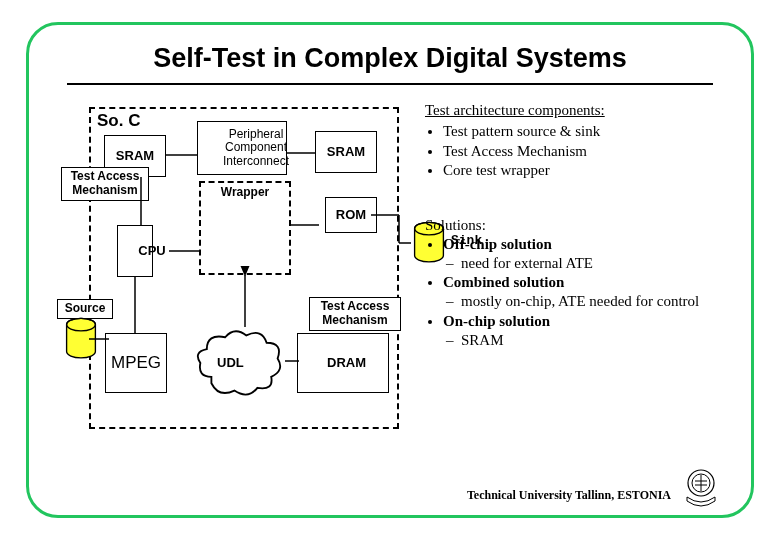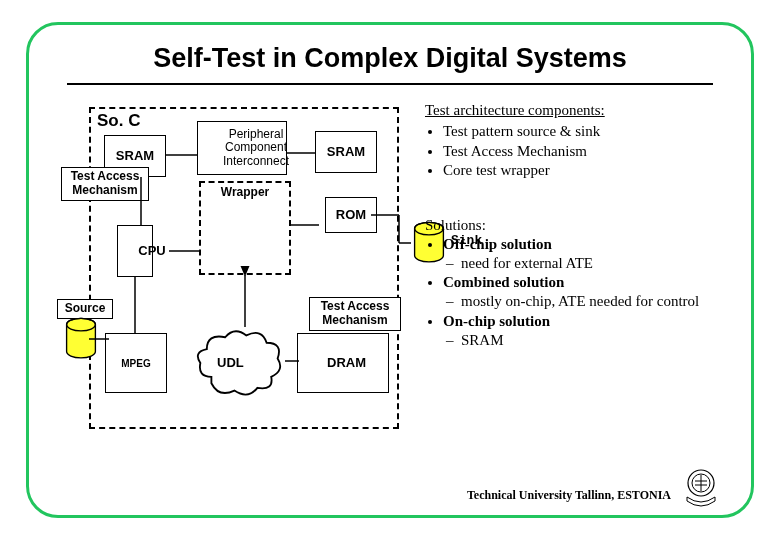--- a/index.html
+++ b/index.html
@@ -59,21 +59,21 @@
     line-height: 1.1;
     display: flex;
     align-items: center;
     justify-content: center;
   }
   .sram1 { left: 75px; top: 110px; width: 62px; height: 42px; font-weight: bold; font-size: 13px;}
   .pci   { left: 168px; top: 96px; width: 90px; height: 54px; padding-left: 28px; }
   .sram2 { left: 286px; top: 106px; width: 62px; height: 42px; font-weight: bold; font-size: 13px;}
   .cpu   { left: 88px;  top: 200px; width: 36px; height: 52px; font-weight: bold; font-size: 13px; padding-left: 34px;}
   .rom   { left: 290px; top: 172px; width: 52px; height: 36px; font-weight: bold; font-size: 13px; margin-left: 6px;}
-  .mpeg  { left: 76px;  top: 308px; width: 62px; height: 60px; font-weight: bold; font-size: 10px;}
+  .mpeg  { left: 76px;  top: 308px; width: 62px; height: 60px; font-weight: normal; font-size: 17px;}
   .dram  { left: 268px; top: 308px; width: 92px; height: 60px; font-weight: bold; font-size: 13px; justify-content: flex-end; padding-right:22px;}
 
   
   .wrapper-box {
     position: absolute;
     left: 170px; top: 156px;
     width: 92px; height: 94px;
     border: 2px dashed #000;
     background: #fff;
   }

